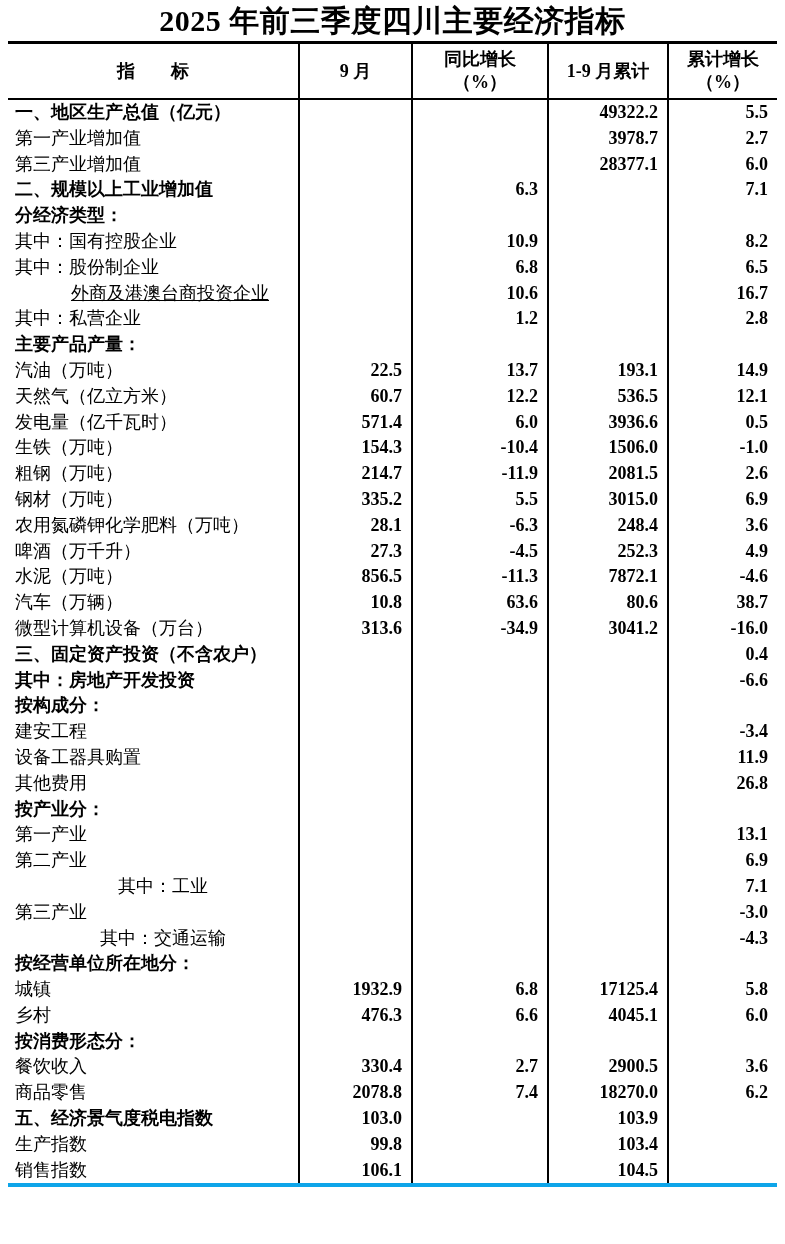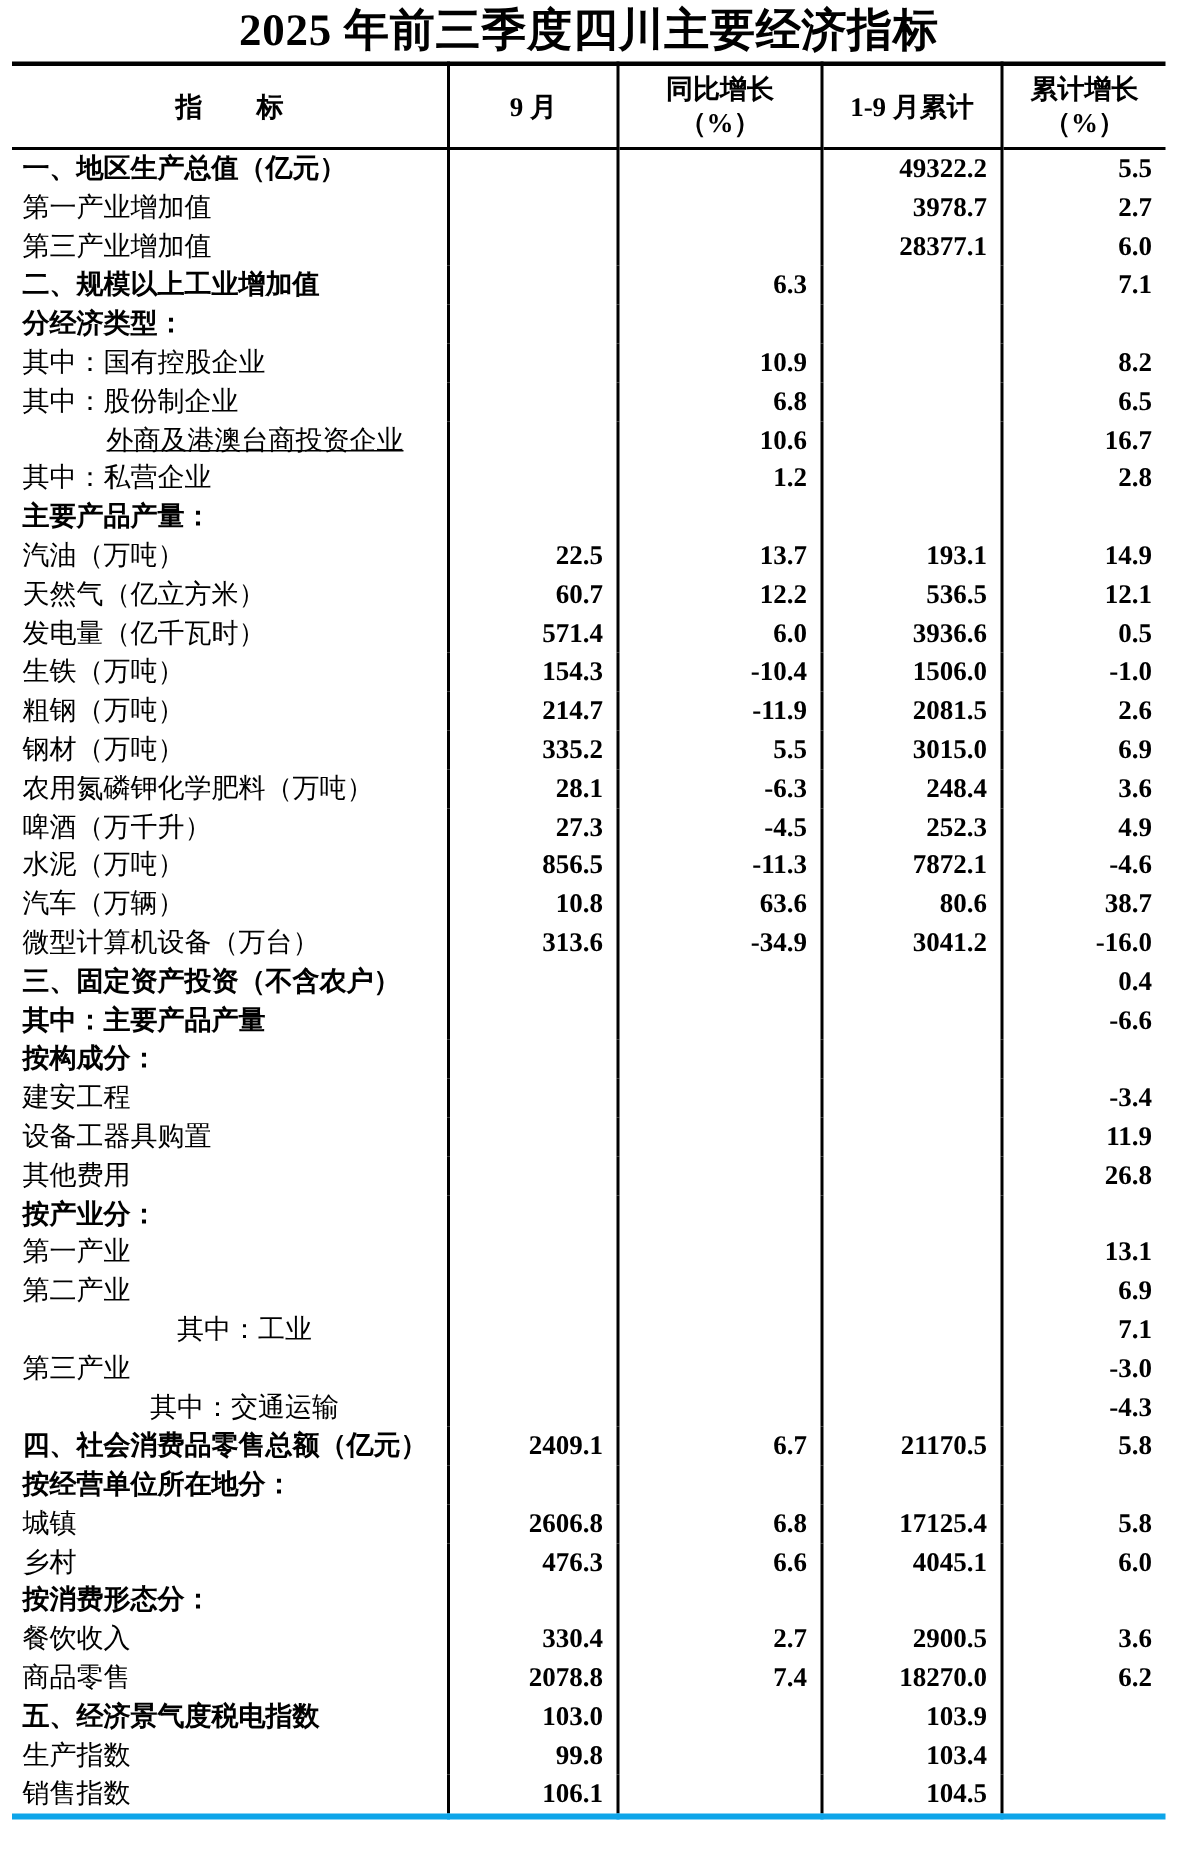--- a/index.html
+++ b/index.html
@@ -253,21 +253,21 @@
         <td class="c-num">-16.0</td>
       </tr>
       <tr class="bold">
         <td class="c-ind">三、固定资产投资（不含农户）</td>
         <td class="c-num"></td>
         <td class="c-num"></td>
         <td class="c-num"></td>
         <td class="c-num">0.4</td>
       </tr>
       <tr class="bold">
-        <td class="c-ind">其中：主要产品产量</td>
+        <td class="c-ind">其中：房地产开发投资</td>
         <td class="c-num"></td>
         <td class="c-num"></td>
         <td class="c-num"></td>
         <td class="c-num">-6.6</td>
       </tr>
       <tr class="bold">
         <td class="c-ind">按构成分：</td>
         <td class="c-num"></td>
         <td class="c-num"></td>
         <td class="c-num"></td>
@@ -330,36 +330,29 @@
         <td class="c-num">-3.0</td>
       </tr>
       <tr>
         <td class="c-ind ind1">其中：交通运输</td>
         <td class="c-num"></td>
         <td class="c-num"></td>
         <td class="c-num"></td>
         <td class="c-num">-4.3</td>
       </tr>
       <tr class="bold">
-        <td class="c-ind">四、社会消费品零售总额（亿元）</td>
-        <td class="c-num">2409.1</td>
-        <td class="c-num">6.7</td>
-        <td class="c-num">21170.5</td>
-        <td class="c-num">5.8</td>
-      </tr>
-      <tr class="bold">
         <td class="c-ind">按经营单位所在地分：</td>
         <td class="c-num"></td>
         <td class="c-num"></td>
         <td class="c-num"></td>
         <td class="c-num"></td>
       </tr>
       <tr>
         <td class="c-ind">城镇</td>
-        <td class="c-num">2606.8</td>
+        <td class="c-num">1932.9</td>
         <td class="c-num">6.8</td>
         <td class="c-num">17125.4</td>
         <td class="c-num">5.8</td>
       </tr>
       <tr>
         <td class="c-ind">乡村</td>
         <td class="c-num">476.3</td>
         <td class="c-num">6.6</td>
         <td class="c-num">4045.1</td>
         <td class="c-num">6.0</td>

